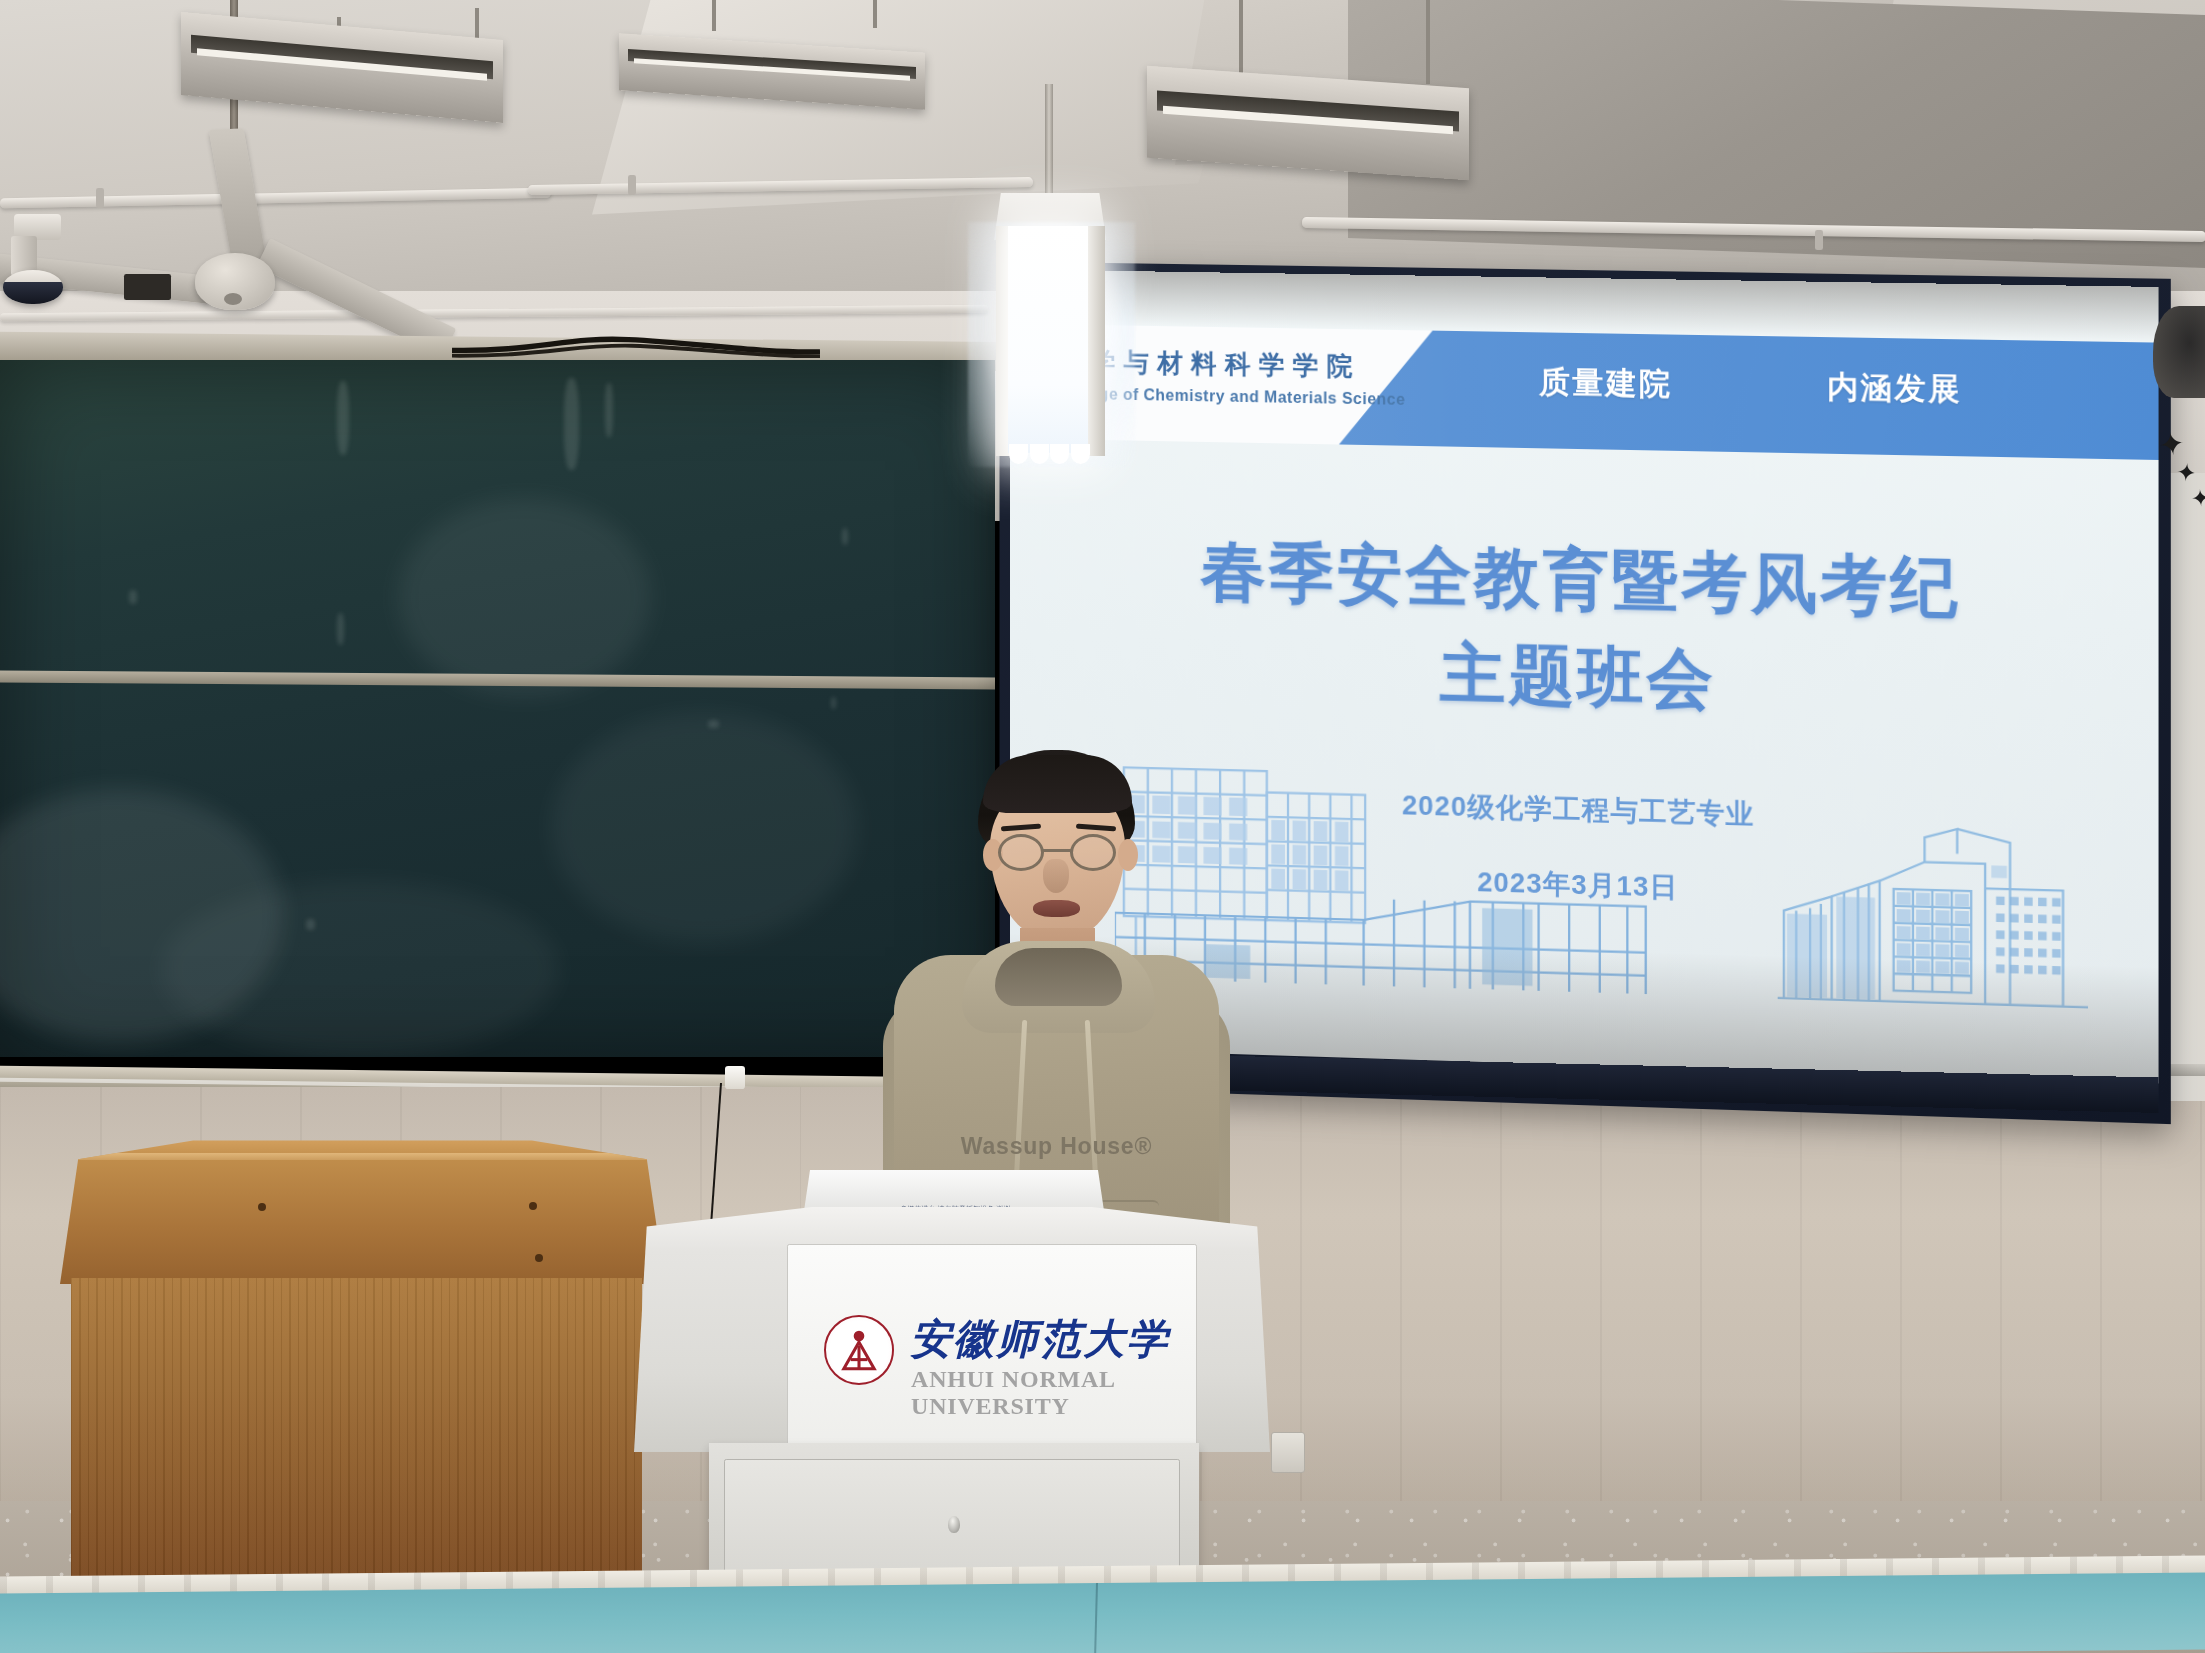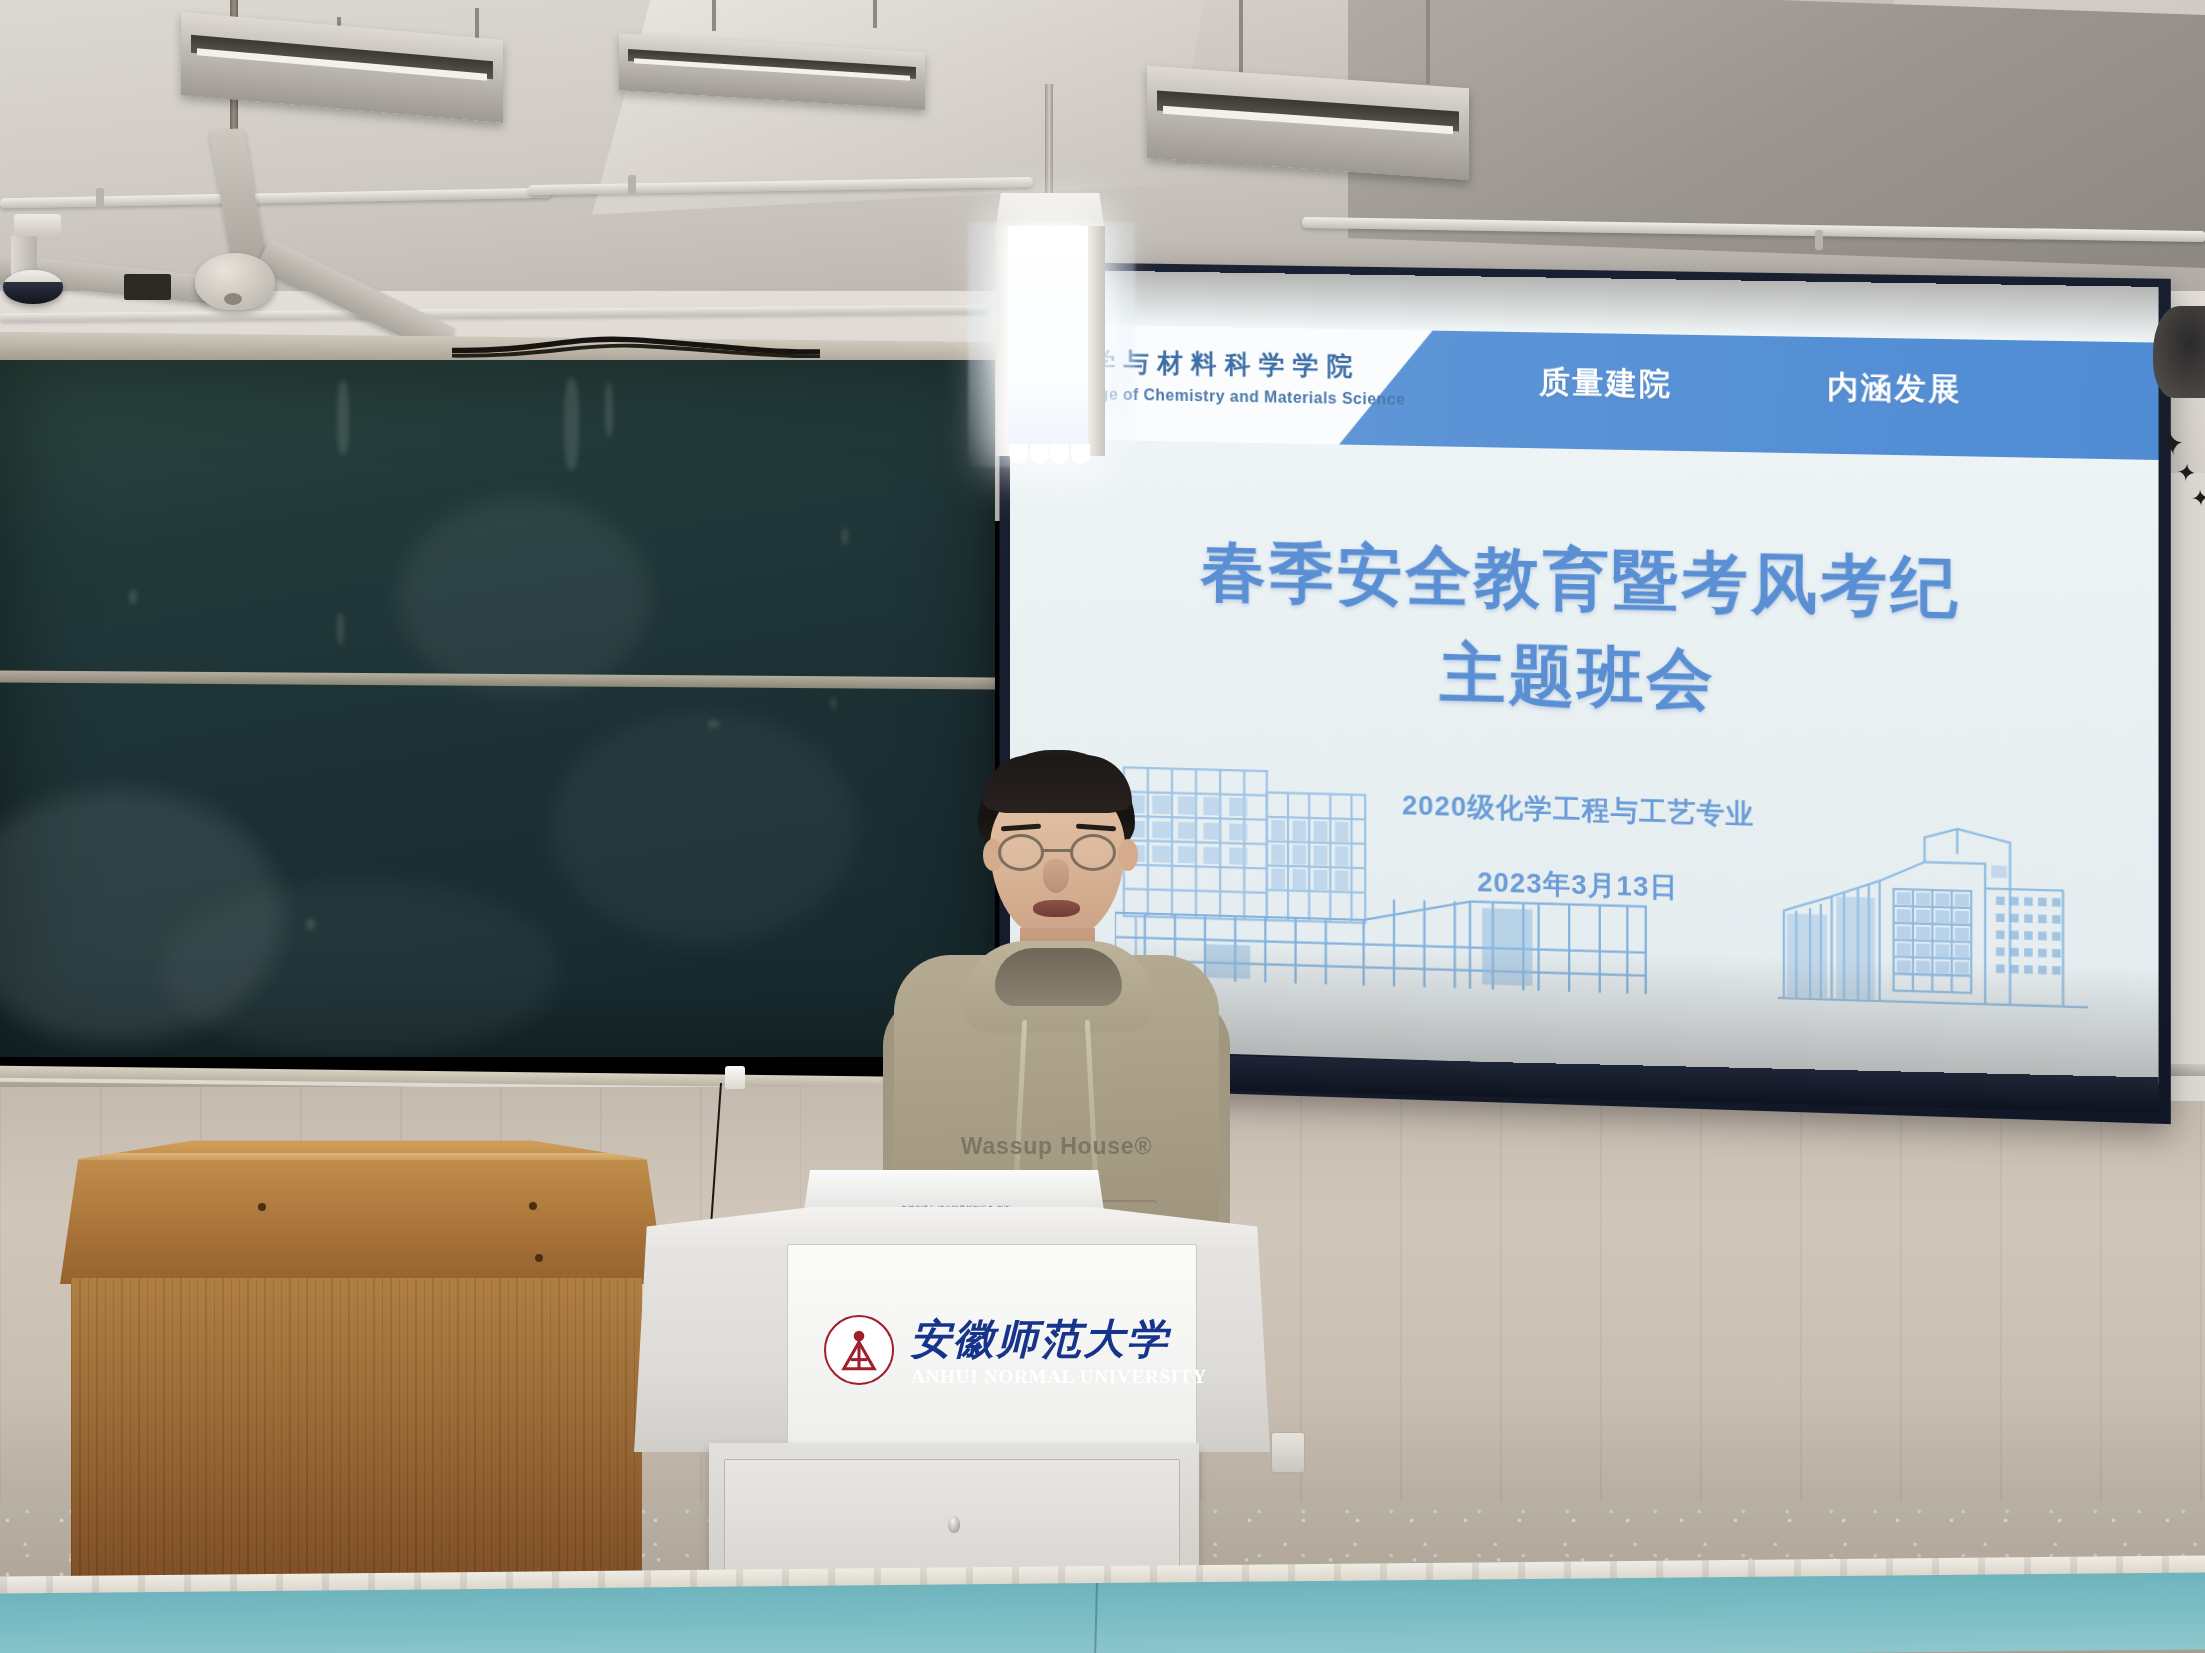--- a/index.html
+++ b/index.html
@@ -302,21 +302,21 @@
   .crest { position:absolute; left:0; top:0; width:70px; height:70px;
     border:2.3px solid #9e1f2b; border-radius:50%;
     background:radial-gradient(circle,#fff 62%,#fbeff0 100%); }
   .crest-inner { position:absolute; left:16px; top:13.8px; width:38px; height:43px; }
   .uni-cn {
     position:absolute; left:276px; top:142px; font-size:41px; color:#17348c;
     font-weight:700; letter-spacing:2.3px; font-family:"Liberation Serif",serif;
     font-style:italic;
   }
   .uni-en {
-    position:absolute; left:277px; top:196px; font-size:19px; color:#ffffff;
+    position:absolute; left:277px; top:196px; font-size:24px; color:#a3a3a3;
     font-weight:700; letter-spacing:0.8px; font-family:"Liberation Serif",serif;
   }
   .podium-base {
     position:absolute; left:75px; top:273px; width:490px; height:214px;
     background:linear-gradient(180deg,#e2e1dd 0%,#d6d5d0 40%,#c6c5bf 100%);
     box-shadow:0 4.6px 9.2px rgba(0,0,0,.18);
   }
   .podium-door {
     position:absolute; left:90px; top:289px; width:456px; height:188px;
     border:0.8px solid #b5b4af; border-radius:2.3px;

